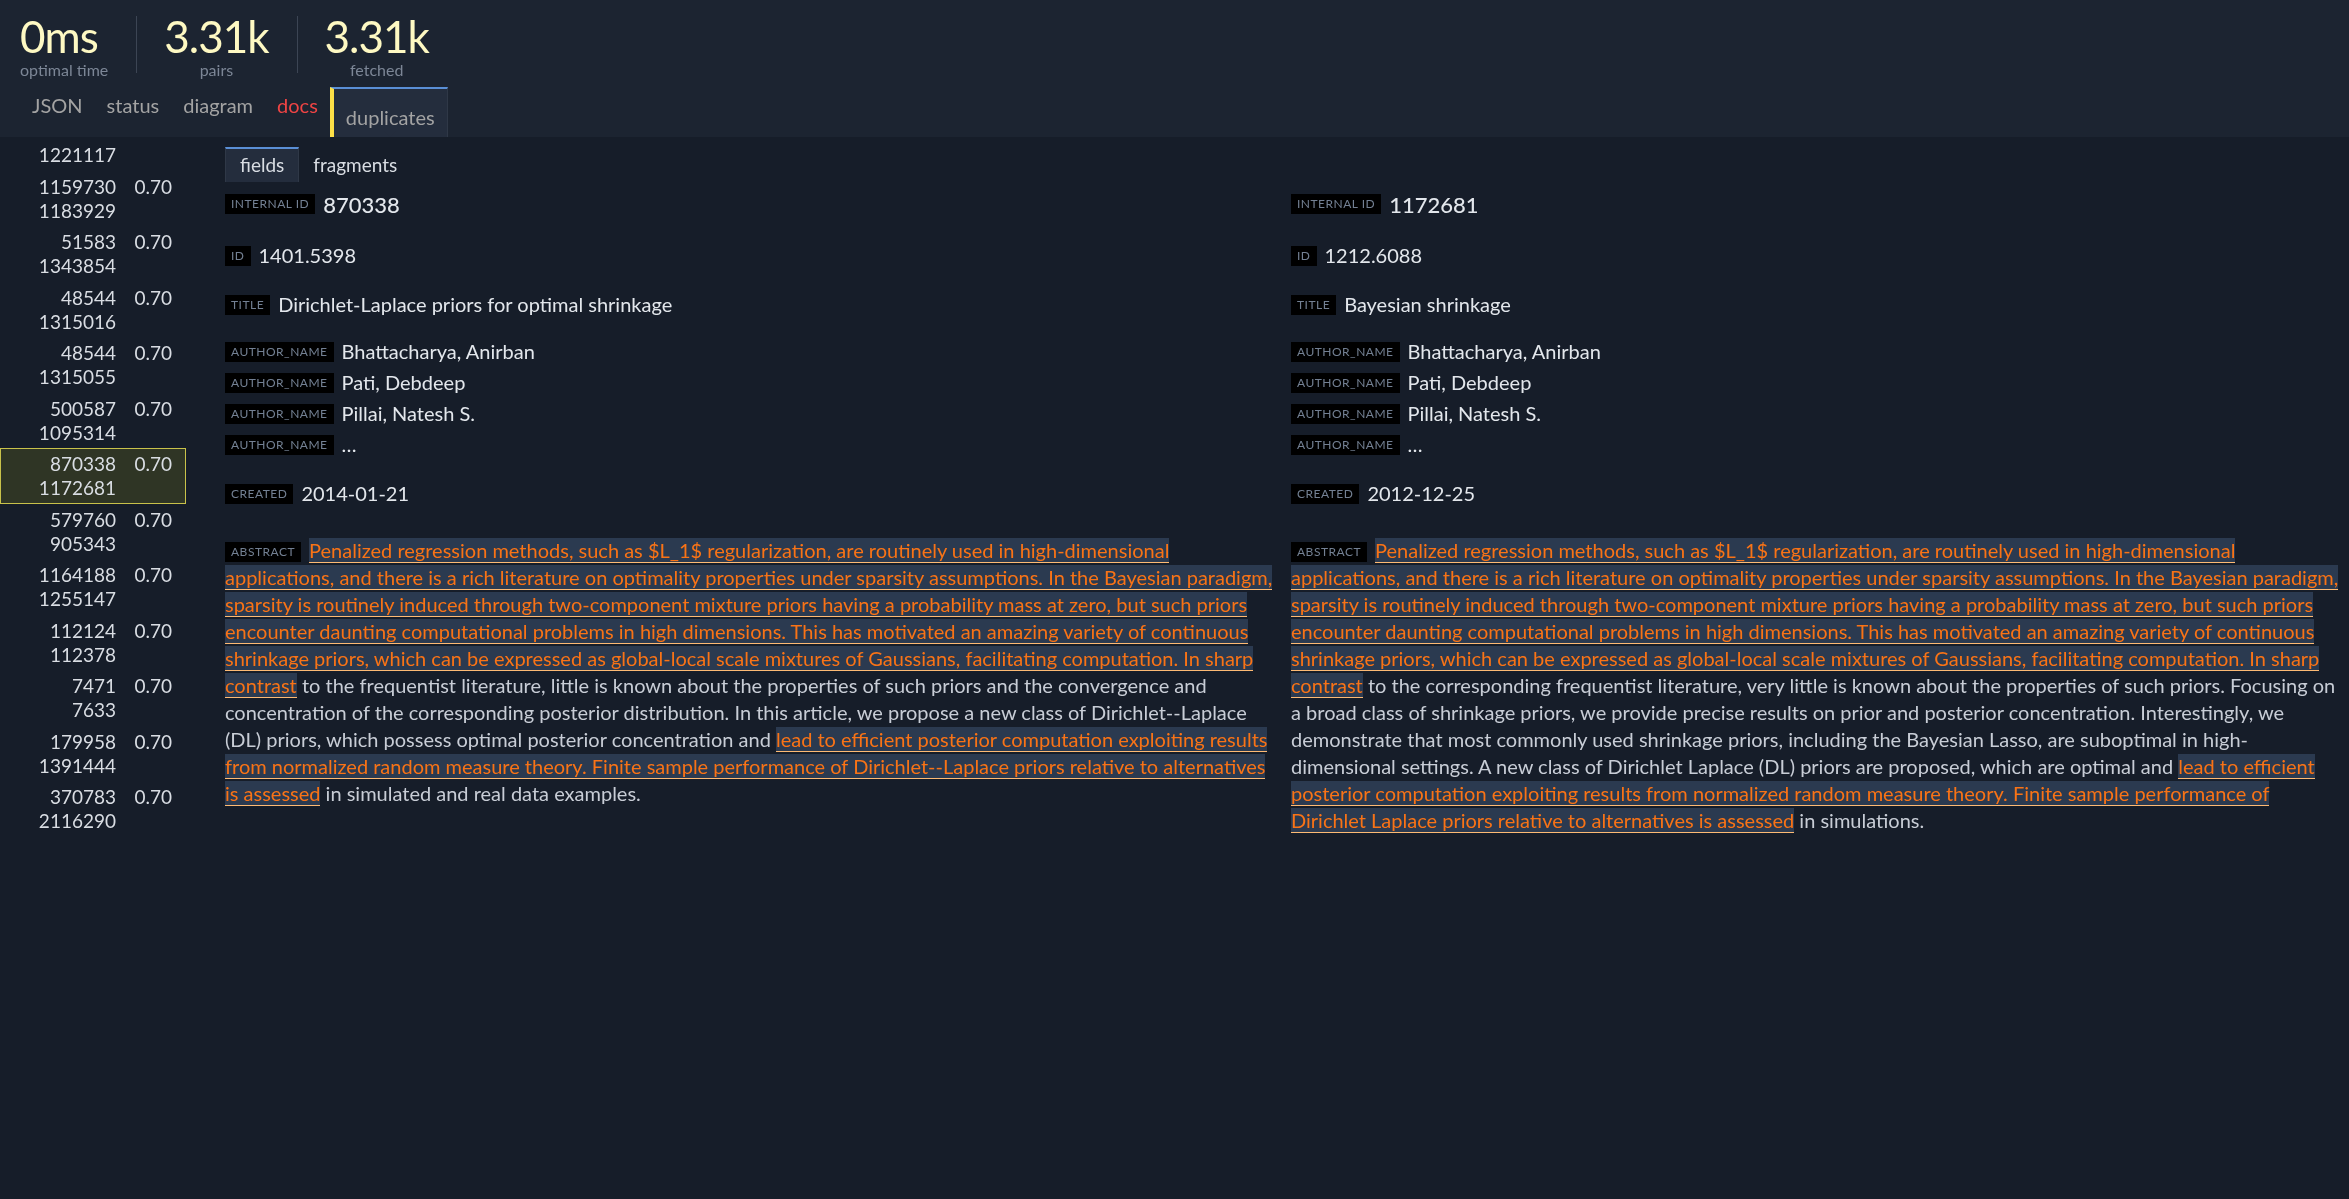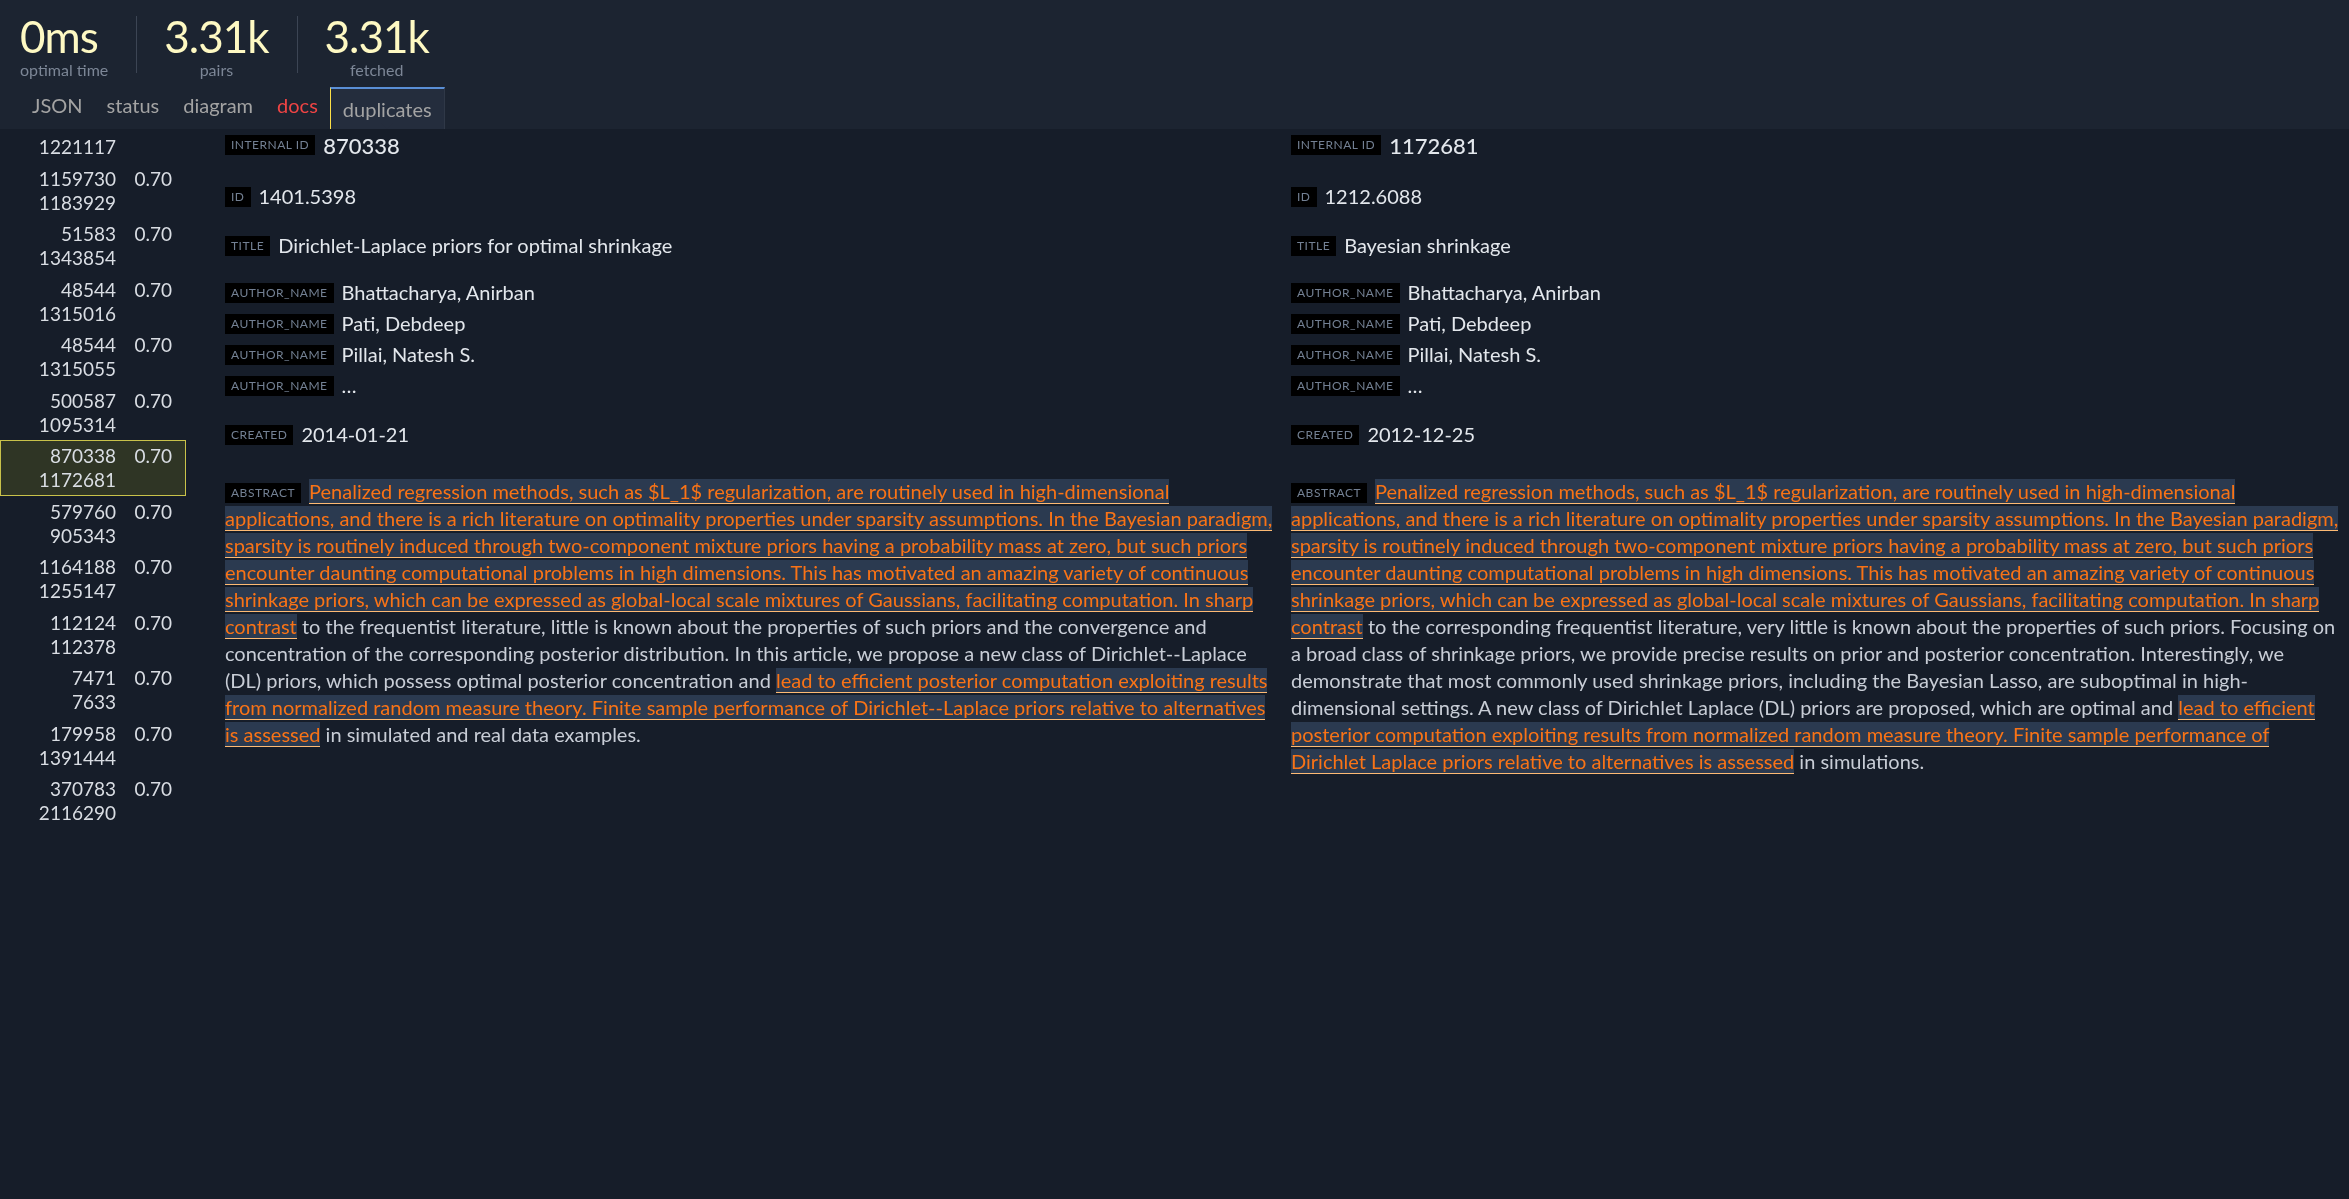--- a/index.html
+++ b/index.html
@@ -46,23 +46,23 @@
     padding: 6px 12px 8px 12px;
     font-size: 20px;
     color: #a3a3a3;
     cursor: pointer;
     position: relative;
   }
   .tabs-primary .tab.dim { color: #ef4444; }
   .tabs-primary .tab.active {
     background: #242d3d;
     border-top: 2px solid #5a8fd6;
-    border-left: 1px solid #fde047;
+    border-left: 4px solid #fde047;
     border-right: 1px solid #2f3847;
-    padding-top: 8px;
+    padding-top: 16px;
   }
   .tabs-primary .tab.active::after {
     content: "";
     position: absolute;
     left: 50%; bottom: -6px;
     transform: translateX(-50%);
     border: 6px solid transparent;
     border-top-color: #242d3d;
   }
 
@@ -263,20 +263,24 @@
           <div class="ids">179958<br>1391444</div>
           <div class="score">0.70</div>
         </div>
         <div class="pair-row">
           <div class="ids">370783<br>2116290</div>
           <div class="score">0.70</div>
         </div>
       </div>
 
     <div class="detail">
+      <div class="tabs-secondary" id="secondary-tabs">
+          <div class="tab active">fields</div>
+          <div class="tab ">fragments</div>
+        </div>
 
       <div class="compare">
         <div class="doc" id="doc-left">
             <div class="field-row">
               <span class="field-label">INTERNAL ID</span>
               <span class="field-value big">870338</span>
             </div>
             <div class="field-row space-top">
               <span class="field-label">ID</span>
               <span class="field-value">1401.5398</span>

